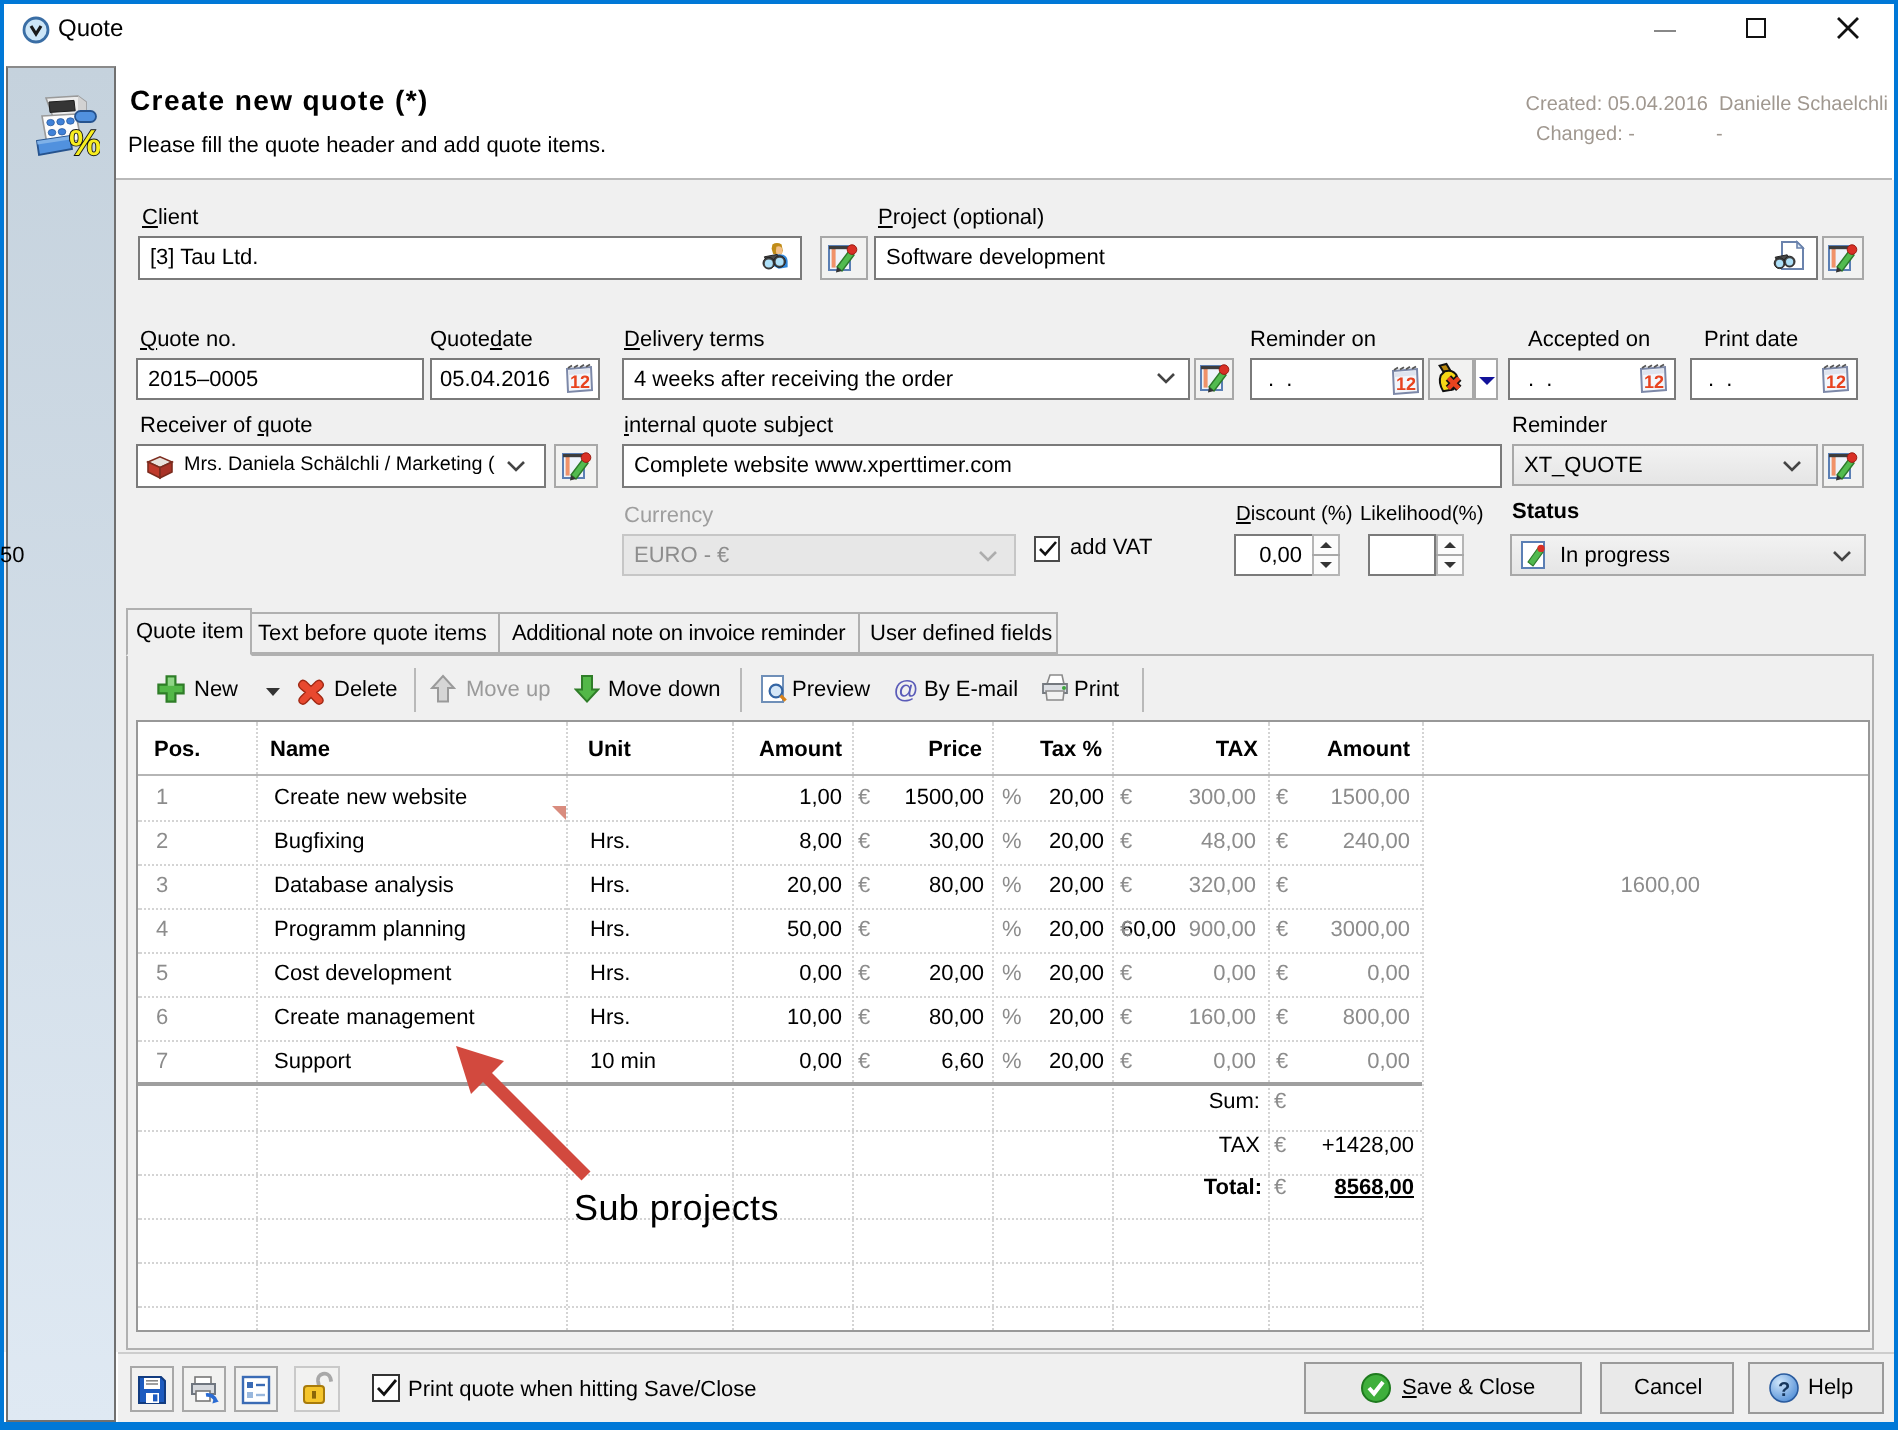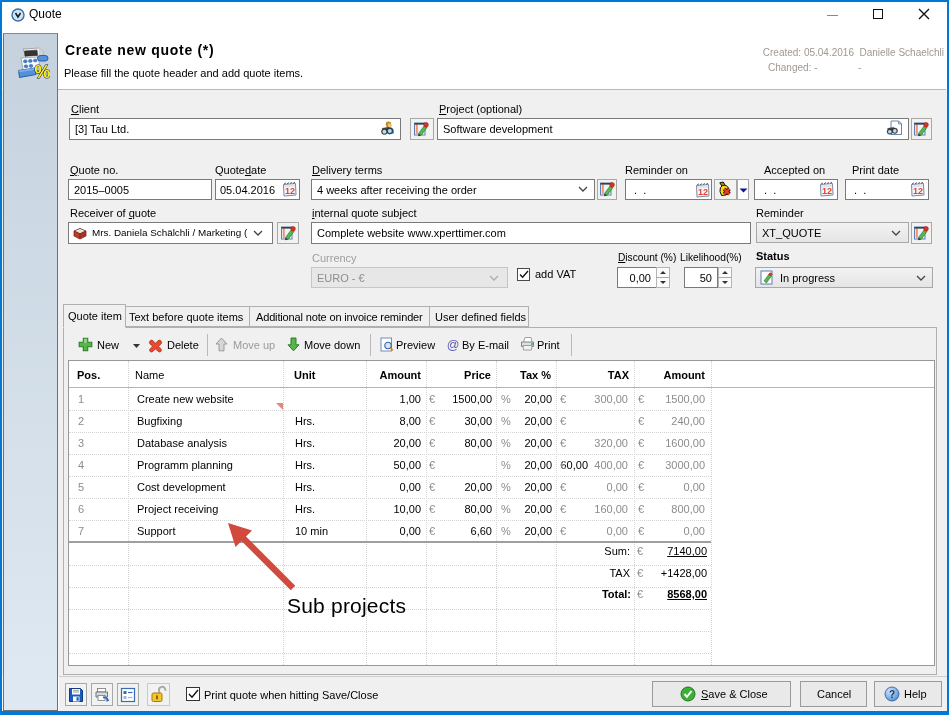--- a/index.html
+++ b/index.html
@@ -226,21 +226,21 @@
 <div class="ab" style="left:656px;top:267px;width:14px;height:21px;background:#fbfbfb;border:1px solid #b5b5b5"></div>
 <div class="ab" style="left:656px;top:277px;width:14px;height:1px;background:#a8a8a8"></div>
 <svg class="ab" style="left:659px;top:270px" width="8" height="5" viewBox="0 0 8 5">
       <path d="M1 4 L4 1 L7 4" fill="#333"></path>
     </svg>
 <svg class="ab" style="left:659px;top:280px" width="8" height="5" viewBox="0 0 8 5">
       <path d="M1 1 L4 4 L7 1" fill="#333"></path>
     </svg>
 
 <div class="tb" style="left:684px;top:267px;width:34px;height:21px"></div>
-<div class="tbtxt" style="left:0;top:272px;width:712px;text-align:right">50</div>
+<div class="tbtxt" style="left:0;top:272px;width:712px;text-align:left">50</div>
 <div class="ab" style="left:718px;top:267px;width:14px;height:21px;background:#fbfbfb;border:1px solid #b5b5b5"></div>
 <div class="ab" style="left:718px;top:277px;width:14px;height:1px;background:#a8a8a8"></div>
 <svg class="ab" style="left:721px;top:270px" width="8" height="5" viewBox="0 0 8 5">
       <path d="M1 4 L4 1 L7 4" fill="#333"></path>
     </svg>
 <svg class="ab" style="left:721px;top:280px" width="8" height="5" viewBox="0 0 8 5">
       <path d="M1 1 L4 4 L7 1" fill="#333"></path>
     </svg>
 
 <div class="ab" style="left:755px;top:267px;width:178px;height:21px;background:linear-gradient(#f2f2f2,#e5e5e5);border:1px solid #a8a8a8"></div>
@@ -322,21 +322,21 @@
 <div class="ab" style="left:69px;top:476px;width:642px;height:1px;border-top:1px dotted #d4d4d4"></div>
 <div class="ab" style="left:69px;top:498px;width:642px;height:1px;border-top:1px dotted #d4d4d4"></div>
 <div class="ab" style="left:69px;top:520px;width:642px;height:1px;border-top:1px dotted #d4d4d4"></div>
 <div class="ab" style="left:69px;top:565px;width:642px;height:1px;border-top:1px dotted #d4d4d4"></div>
 <div class="ab" style="left:69px;top:587px;width:642px;height:1px;border-top:1px dotted #d4d4d4"></div>
 <div class="ab" style="left:69px;top:609px;width:642px;height:1px;border-top:1px dotted #d4d4d4"></div>
 <div class="ab" style="left:69px;top:631px;width:642px;height:1px;border-top:1px dotted #d4d4d4"></div>
 <div class="ab" style="left:69px;top:653px;width:642px;height:1px;border-top:1px dotted #d4d4d4"></div>
 <div class="ab" style="left:276px;top:403px;width:0;height:0;border-left:7px solid transparent;border-top:7px solid #d98c7e"></div>
 <div class="ab lbl" style="left:77px;top:369px;font-weight:bold">Pos.</div>
-<div class="ab lbl" style="left:135px;top:369px;font-weight:normal">Name</div>
+<div class="ab lbl" style="left:135px;top:369px;font-weight:bold">Name</div>
 <div class="ab lbl" style="left:294px;top:369px;font-weight:bold">Unit</div>
 <div class="hnum" style="left:0;width:421px;top:369px">Amount</div>
 <div class="hnum" style="left:0;width:491px;top:369px">Price</div>
 <div class="hnum" style="left:0;width:551px;top:369px">Tax %</div>
 <div class="hnum" style="left:0;width:629px;top:369px">TAX</div>
 <div class="hnum" style="left:0;width:705px;top:369px">Amount</div>
 <div class="lbl gr" style="left:78px;top:393px">1</div>
 <div class="lbl" style="left:137px;top:393px">Create new website</div>
 <div class="rnum" style="width:421px;top:393px">1,00</div>
 <div class="lbl gr" style="left:429px;top:393px">€</div>
@@ -349,60 +349,61 @@
 <div class="rnum gr" style="width:705px;top:393px">1500,00</div>
 <div class="lbl gr" style="left:78px;top:415px">2</div>
 <div class="lbl" style="left:137px;top:415px">Bugfixing</div>
 <div class="lbl" style="left:295px;top:415px">Hrs.</div>
 <div class="rnum" style="width:421px;top:415px">8,00</div>
 <div class="lbl gr" style="left:429px;top:415px">€</div>
 <div class="rnum" style="width:492px;top:415px">30,00</div>
 <div class="lbl gr" style="left:501px;top:415px">%</div>
 <div class="rnum" style="width:552px;top:415px">20,00</div>
 <div class="lbl gr" style="left:560px;top:415px">€</div>
+<div class="rnum gr" style="width:628px;top:415px">48,00</div>
 <div class="lbl gr" style="left:638px;top:415px">€</div>
 <div class="rnum gr" style="width:705px;top:415px">240,00</div>
 <div class="lbl gr" style="left:78px;top:437px">3</div>
 <div class="lbl" style="left:137px;top:437px">Database analysis</div>
 <div class="lbl" style="left:295px;top:437px">Hrs.</div>
 <div class="rnum" style="width:421px;top:437px">20,00</div>
 <div class="lbl gr" style="left:429px;top:437px">€</div>
 <div class="rnum" style="width:492px;top:437px">80,00</div>
 <div class="lbl gr" style="left:501px;top:437px">%</div>
 <div class="rnum" style="width:552px;top:437px">20,00</div>
 <div class="lbl gr" style="left:560px;top:437px">€</div>
 <div class="rnum gr" style="width:628px;top:437px">320,00</div>
 <div class="lbl gr" style="left:638px;top:437px">€</div>
-<div class="rnum gr" style="width:705px;top:437px">1600,00</div>
+<div class="rnum gr" style="width:850px;top:437px">1600,00</div>
 <div class="lbl gr" style="left:78px;top:459px">4</div>
 <div class="lbl" style="left:137px;top:459px">Programm planning</div>
 <div class="lbl" style="left:295px;top:459px">Hrs.</div>
 <div class="rnum" style="width:421px;top:459px">50,00</div>
 <div class="lbl gr" style="left:429px;top:459px">€</div>
 <div class="rnum" style="width:588px;top:459px">60,00</div>
 <div class="lbl gr" style="left:501px;top:459px">%</div>
 <div class="rnum" style="width:552px;top:459px">20,00</div>
 <div class="lbl gr" style="left:560px;top:459px">€</div>
-<div class="rnum gr" style="width:628px;top:459px">400,00</div>
+<div class="rnum gr" style="width:628px;top:459px">900,00</div>
 <div class="lbl gr" style="left:638px;top:459px">€</div>
 <div class="rnum gr" style="width:705px;top:459px">3000,00</div>
 <div class="lbl gr" style="left:78px;top:481px">5</div>
 <div class="lbl" style="left:137px;top:481px">Cost development</div>
 <div class="lbl" style="left:295px;top:481px">Hrs.</div>
 <div class="rnum" style="width:421px;top:481px">0,00</div>
 <div class="lbl gr" style="left:429px;top:481px">€</div>
 <div class="rnum" style="width:492px;top:481px">20,00</div>
 <div class="lbl gr" style="left:501px;top:481px">%</div>
 <div class="rnum" style="width:552px;top:481px">20,00</div>
 <div class="lbl gr" style="left:560px;top:481px">€</div>
 <div class="rnum gr" style="width:628px;top:481px">0,00</div>
 <div class="lbl gr" style="left:638px;top:481px">€</div>
 <div class="rnum gr" style="width:705px;top:481px">0,00</div>
 <div class="lbl gr" style="left:78px;top:503px">6</div>
-<div class="lbl" style="left:137px;top:503px">Project receiving</div>
+<div class="lbl" style="left:137px;top:503px">Create management</div>
 <div class="lbl" style="left:295px;top:503px">Hrs.</div>
 <div class="rnum" style="width:421px;top:503px">10,00</div>
 <div class="lbl gr" style="left:429px;top:503px">€</div>
 <div class="rnum" style="width:492px;top:503px">80,00</div>
 <div class="lbl gr" style="left:501px;top:503px">%</div>
 <div class="rnum" style="width:552px;top:503px">20,00</div>
 <div class="lbl gr" style="left:560px;top:503px">€</div>
 <div class="rnum gr" style="width:628px;top:503px">160,00</div>
 <div class="lbl gr" style="left:638px;top:503px">€</div>
 <div class="rnum gr" style="width:705px;top:503px">800,00</div>
@@ -415,33 +416,32 @@
 <div class="lbl gr" style="left:501px;top:525px">%</div>
 <div class="rnum" style="width:552px;top:525px">20,00</div>
 <div class="lbl gr" style="left:560px;top:525px">€</div>
 <div class="rnum gr" style="width:628px;top:525px">0,00</div>
 <div class="lbl gr" style="left:638px;top:525px">€</div>
 <div class="rnum gr" style="width:705px;top:525px">0,00</div>
 
 <div class="ab" style="left:69px;top:541px;width:642px;height:2px;background:#9f9f9f"></div>
 <div class="rnum" style="width:630px;top:545px">Sum:</div>
 <div class="lbl gr" style="left:637px;top:545px">€</div>
-<div class="rnum" style="width:707px;top:545px"><span style="text-decoration:underline">7140,00</span></div>
 <div class="rnum" style="width:630px;top:567px">TAX</div>
 <div class="lbl gr" style="left:637px;top:567px">€</div>
 <div class="rnum" style="width:707px;top:567px">+1428,00</div>
 <div class="rnum" style="width:631px;top:588px;font-weight:bold">Total:</div>
 <div class="lbl gr" style="left:637px;top:588px">€</div>
 <div class="rnum" style="width:707px;top:588px;font-weight:bold"><span style="text-decoration:underline">8568,00</span></div>
 
 <svg class="ab" style="left:222px;top:517px" width="80" height="78" viewBox="0 0 80 78">
 <line x1="16" y1="16" x2="71" y2="71" stroke="#d2493e" stroke-width="6.4"></line>
 <path d="M6 6 L30 13.5 L13.5 30 Z" fill="#d2493e"></path>
 </svg>
-<div class="ab" style="left:287px;top:594px;font-size:21px;letter-spacing:.2px;color:#000">Sub projects</div>
+<div class="ab" style="left:287px;top:594px;font-size:18px;letter-spacing:.2px;color:#000">Sub projects</div>
 
 <div class="ab" style="left:59px;top:676px;width:888px;height:35px;background:#f0f0f0;border-top:1px solid #cdcdcd"></div>
 <div class="btn" style="left:65px;top:683px;width:22px;height:23px"></div>
 <svg class="ab" style="left:68px;top:687px" width="16" height="16" viewBox="0 0 16 16">
 <path d="M1.5 1.5 L12.5 1.5 L14.5 3.5 L14.5 14.5 L1.5 14.5 Z" fill="#1d5bbf" stroke="#123c80" stroke-width="1"></path>
 <rect x="4" y="2" width="8" height="5.5" fill="#fff"></rect>
 <line x1="5" y1="3.4" x2="11" y2="3.4" stroke="#888" stroke-width=".8"></line>
 <line x1="5" y1="5" x2="11" y2="5" stroke="#888" stroke-width=".8"></line>
 <rect x="5" y="9.5" width="6.5" height="5" fill="#fff"></rect>
 <rect x="8.5" y="10.2" width="2.2" height="3.5" fill="#1d5bbf"></rect>

